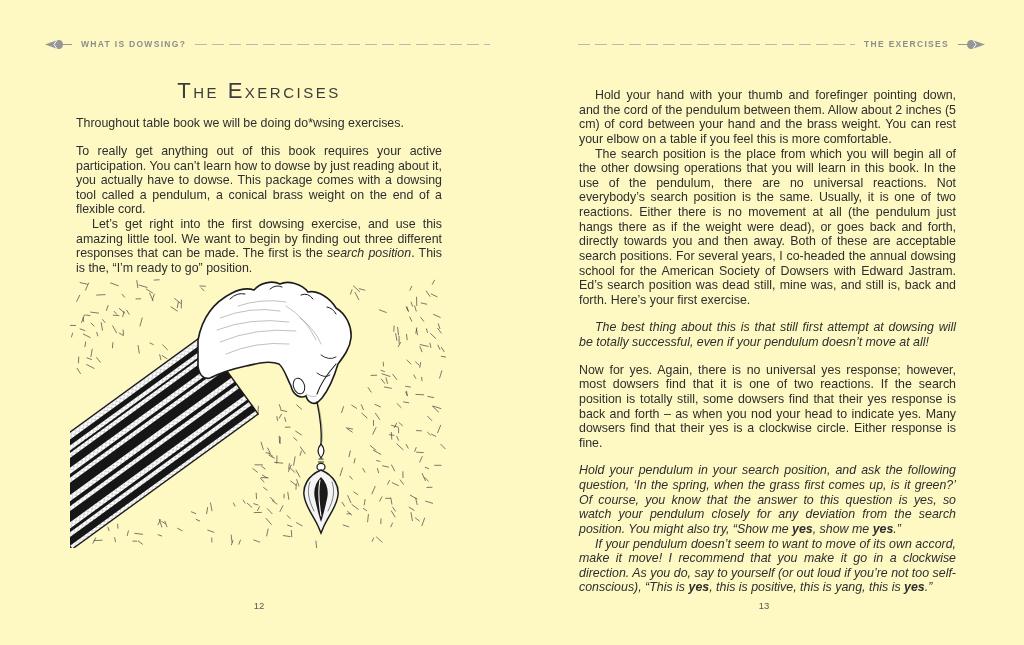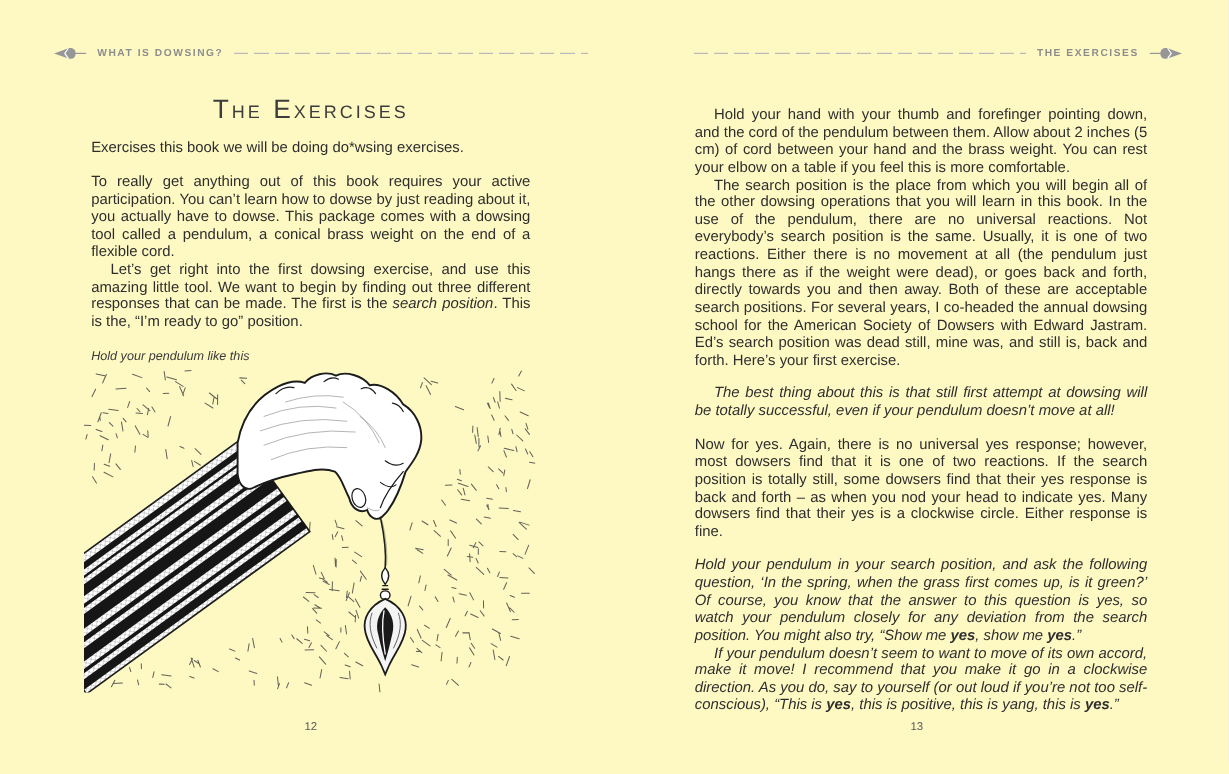--- a/index.html
+++ b/index.html
@@ -65,25 +65,24 @@
     <span class="runhead-label">THE EXERCISES</span>
     <svg class="ornament" width="28" height="11" viewBox="0 0 28 11">
       <path d="M27,5.5 L15,1.2 C11,0.4 9,2.5 9,5.5 C9,8.5 11,10.6 15,9.8 Z" fill="#969696"></path>
       <path d="M15,1.2 L18,5.5 L15,9.8" fill="none" stroke="#ffffff" stroke-width="1"></path>
       <rect x="0" y="5" width="10" height="1" fill="#969696"></rect>
     </svg>
   </div>
 
   <div class="col col-left">
     <h1 class="title">The Exercises</h1>
-    <p class="block">Exercises this book we will be doing do*wsing exercises.</p>
+    <p class="block">Throughout table book we will be doing do*wsing exercises.</p>
     <p class="cont">To really get anything out of this book requires your active participation. You can’t learn how to dowse by just reading about it, you actually have to dowse. This package comes with a dowsing tool called a pendulum, a conical brass weight on the end of a flexible cord.</p>
     <p class="cont indent"><span>Let’s get right into the first dowsing exercise, and use this amazing little tool. We want to begin by finding out three different responses that can be made. The first is the </span><span class="it">search position</span><span>. This is the, “I’m ready to go” position.</span></p>
 
-    <div class="caption">Hold your pendulum like this</div>
 
     <figure class="illustration">
       <svg viewBox="0 0 376 272" width="376" height="272">
         <defs>
           <pattern id="xh" width="5" height="5" patternUnits="userSpaceOnUse">
             <path d="M0,5 L5,0 M0,0 L5,5" stroke="#444" stroke-width="0.45"></path>
           </pattern>
         </defs>
 
         <g id="ink-dashes">

